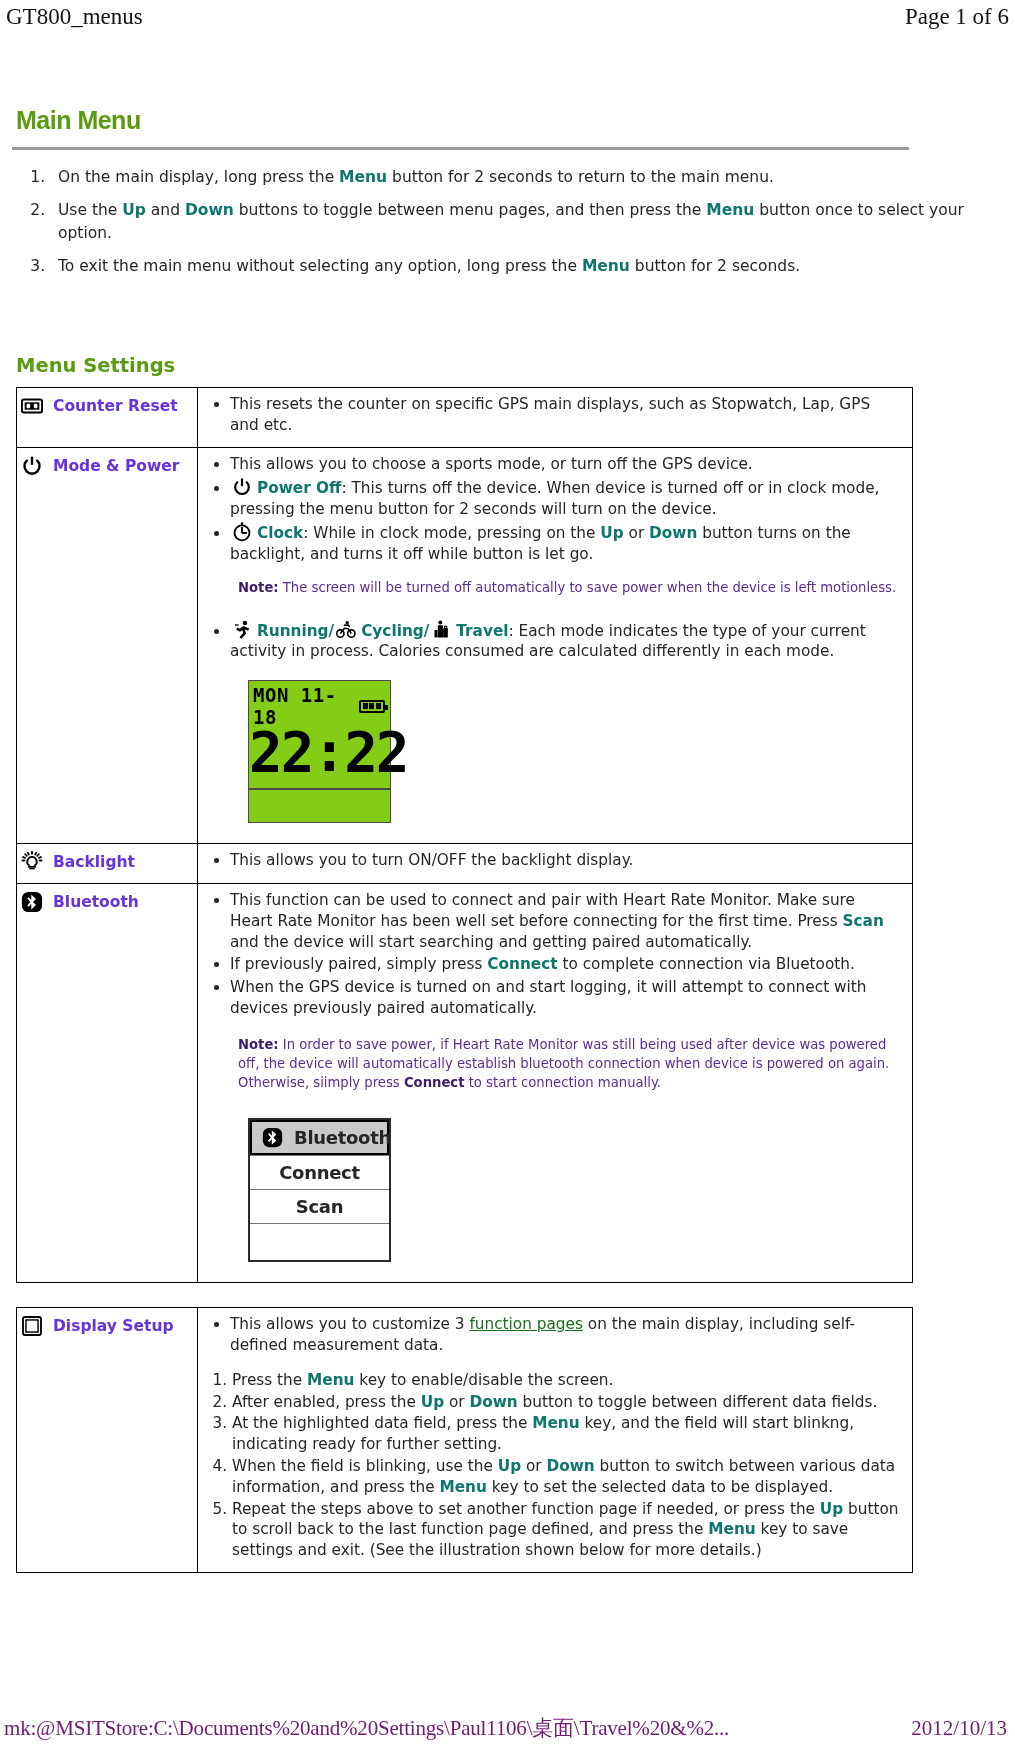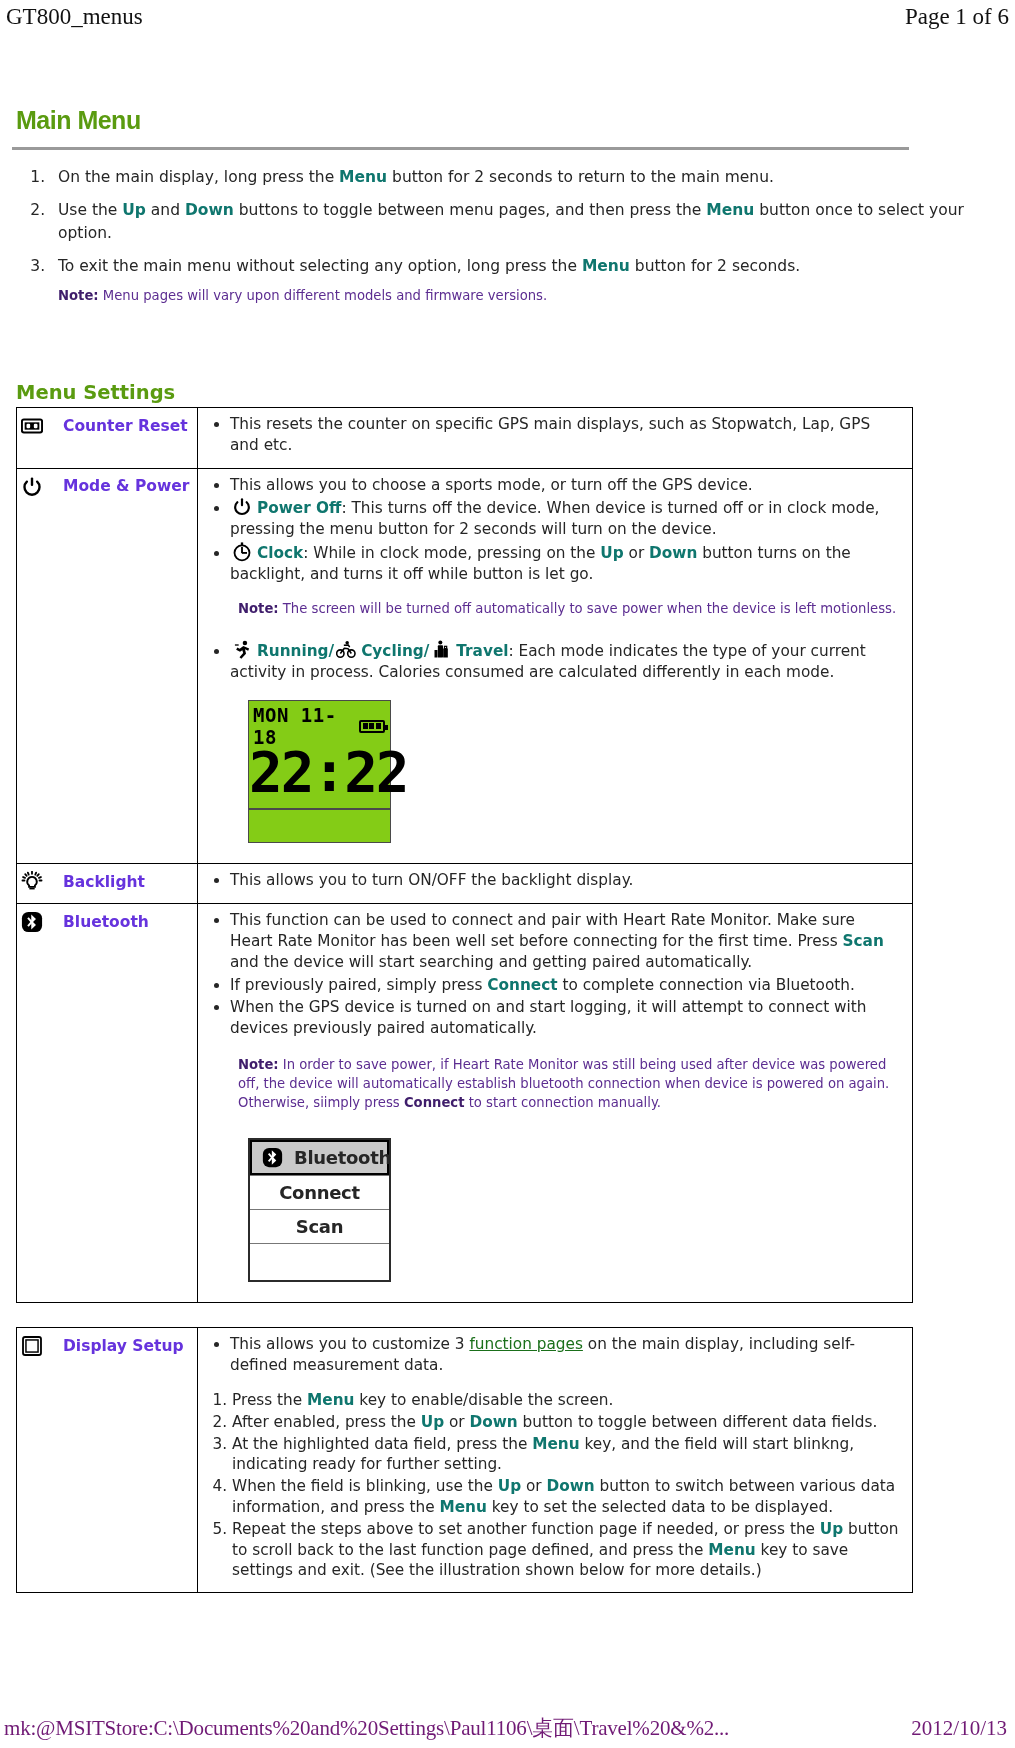--- a/index.html
+++ b/index.html
@@ -88,21 +88,21 @@
   .note b { color: #3f1d6b; }
   .note-indent-1 { margin-left: 46px; margin-top: 8px; }
   .note-indent-2 { margin-left: 36px; margin-top: 14px; }
   .note-indent-3 { margin-left: 36px; margin-top: 16px; }
 
   h2.section-title {
     font-family: "DejaVu Sans", sans-serif;
     color: #5a9b10;
     font-size: 19.5px;
     font-weight: bold;
-    margin: 76px 0 3px 4px;
+    margin: 76px 0 10px 4px;
   }
 
   
   table.settings {
     border-collapse: collapse;
     width: 897px;
     margin-left: 4px;
     table-layout: fixed;
   }
   table.settings td {
@@ -114,21 +114,21 @@
     width: 181px;
     padding: 6px 4px 8px 4px;
   }
   table.settings td.content-cell {
     padding: 6px 10px 10px 4px;
   }
 
   .label-row {
     display: flex;
     align-items: center;
-    gap: 12px;
+    gap: 2px;
   }
   .label-text {
     color: #6633dd;
     font-weight: bold;
     font-size: 15.5px;
     line-height: 1.2;
     padding-left: 6px;
   }
   .icon-box {
     flex: 0 0 auto;
@@ -265,23 +265,20 @@
 
   <h1 class="doc-title">Main Menu</h1>
   <div class="rule"></div>
 
   <ol class="main-steps" id="main-steps">
       <li><span>On the main display, long press the </span><b>Menu</b><span> button for 2 seconds to return to the main menu.</span></li>
       <li><span>Use the </span><b>Up</b><span> and </span><b>Down</b><span> buttons to toggle between menu pages, and then press the </span><b>Menu</b><span> button once to select your option.</span></li>
       <li><span>To exit the main menu without selecting any option, long press the </span><b>Menu</b><span> button for 2 seconds.</span></li>
     </ol>
 
-  <div class="note note-indent-1">
-    <b>Note:</b><span> Menu pages will vary upon different models and firmware versions.</span>
-  </div>
 
   <h2 class="section-title">Menu Settings</h2>
 
   <table class="settings">
     <tbody id="settings-body">
         <tr>
           <td class="label-cell">
             <div class="label-row">
               <span class="icon-box">
                 <span class="inline-ico" style="width: 22px; height: 22px;"><svg viewBox="0 0 24 24" width="22" height="22">

